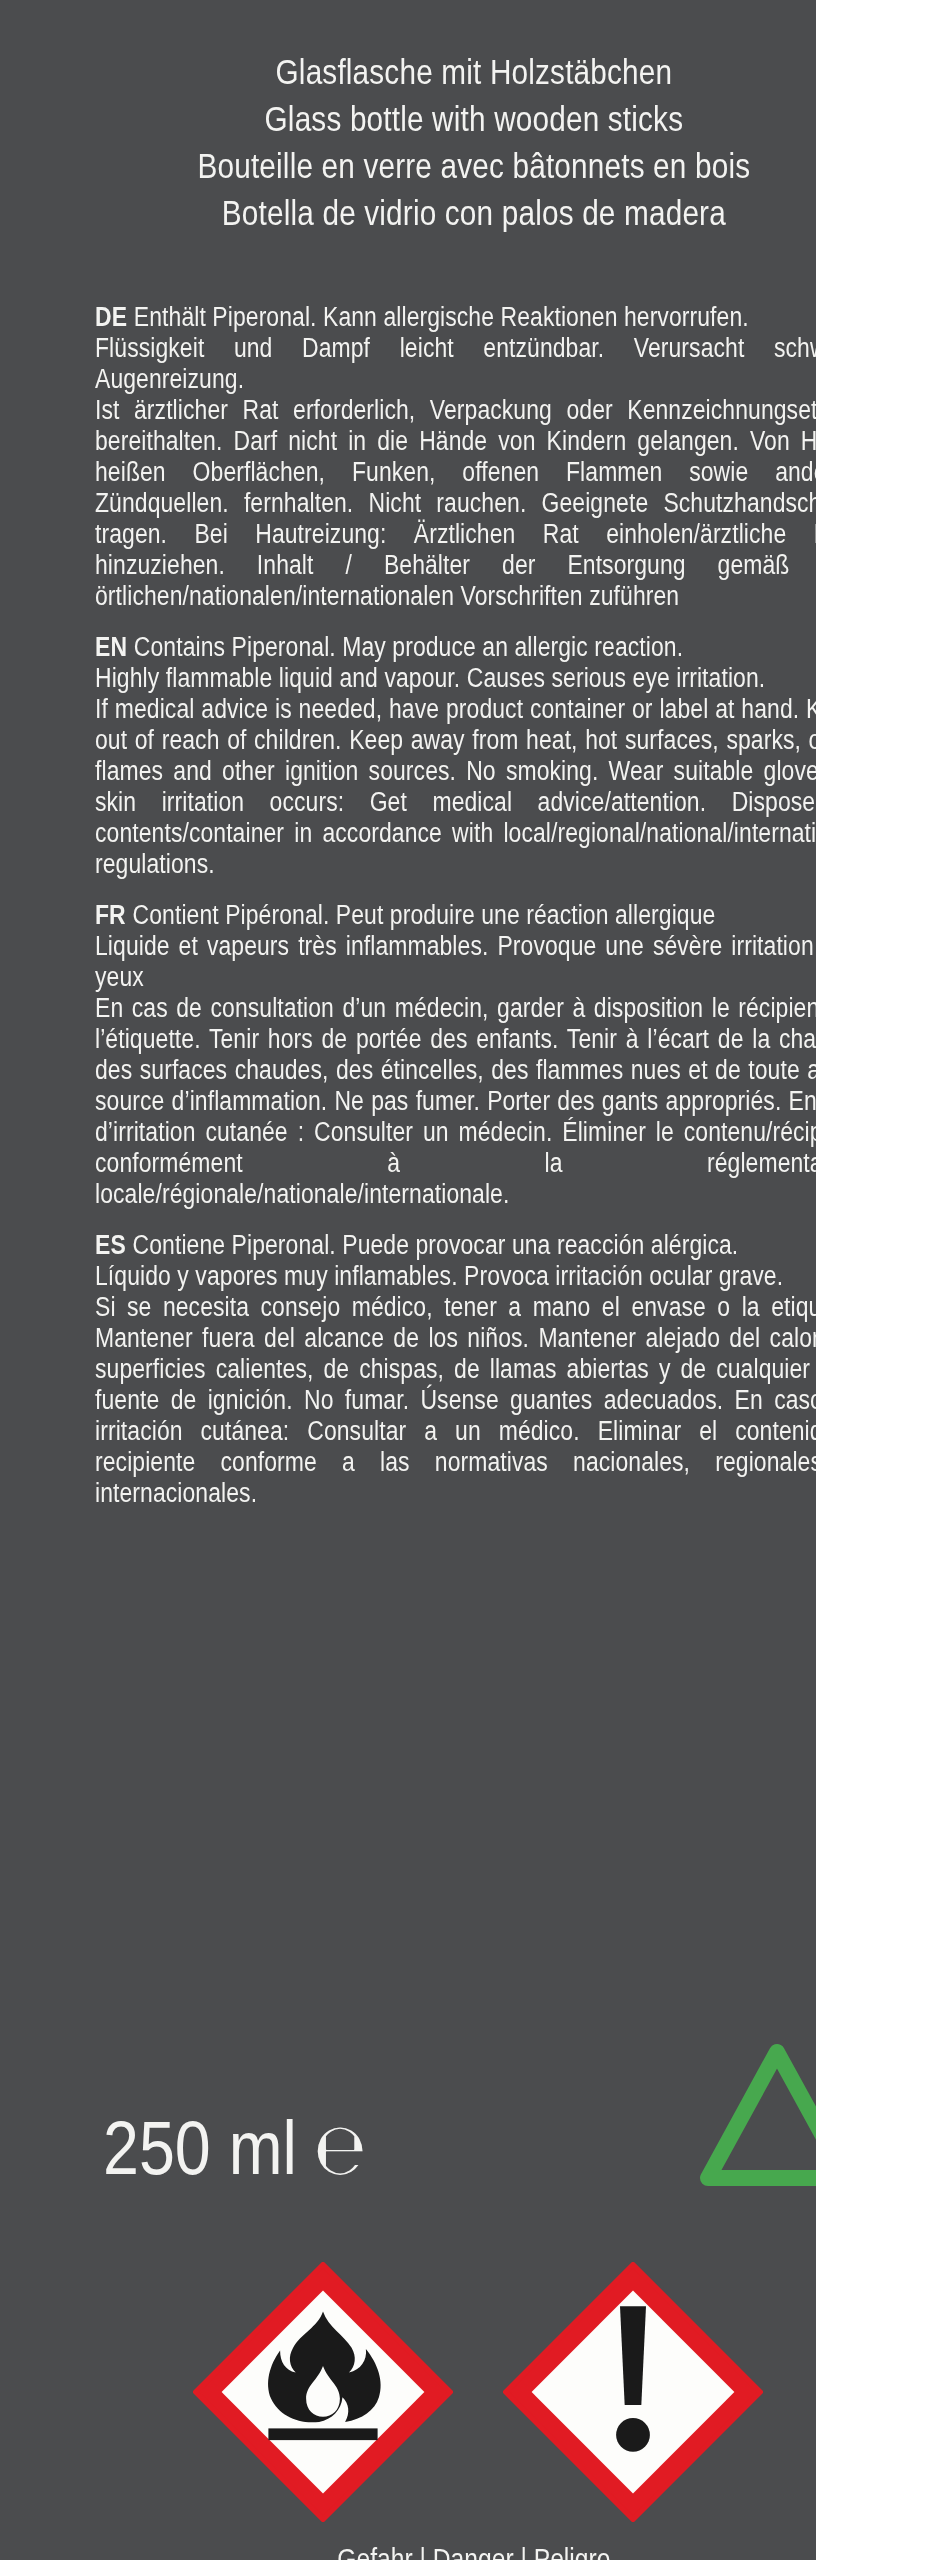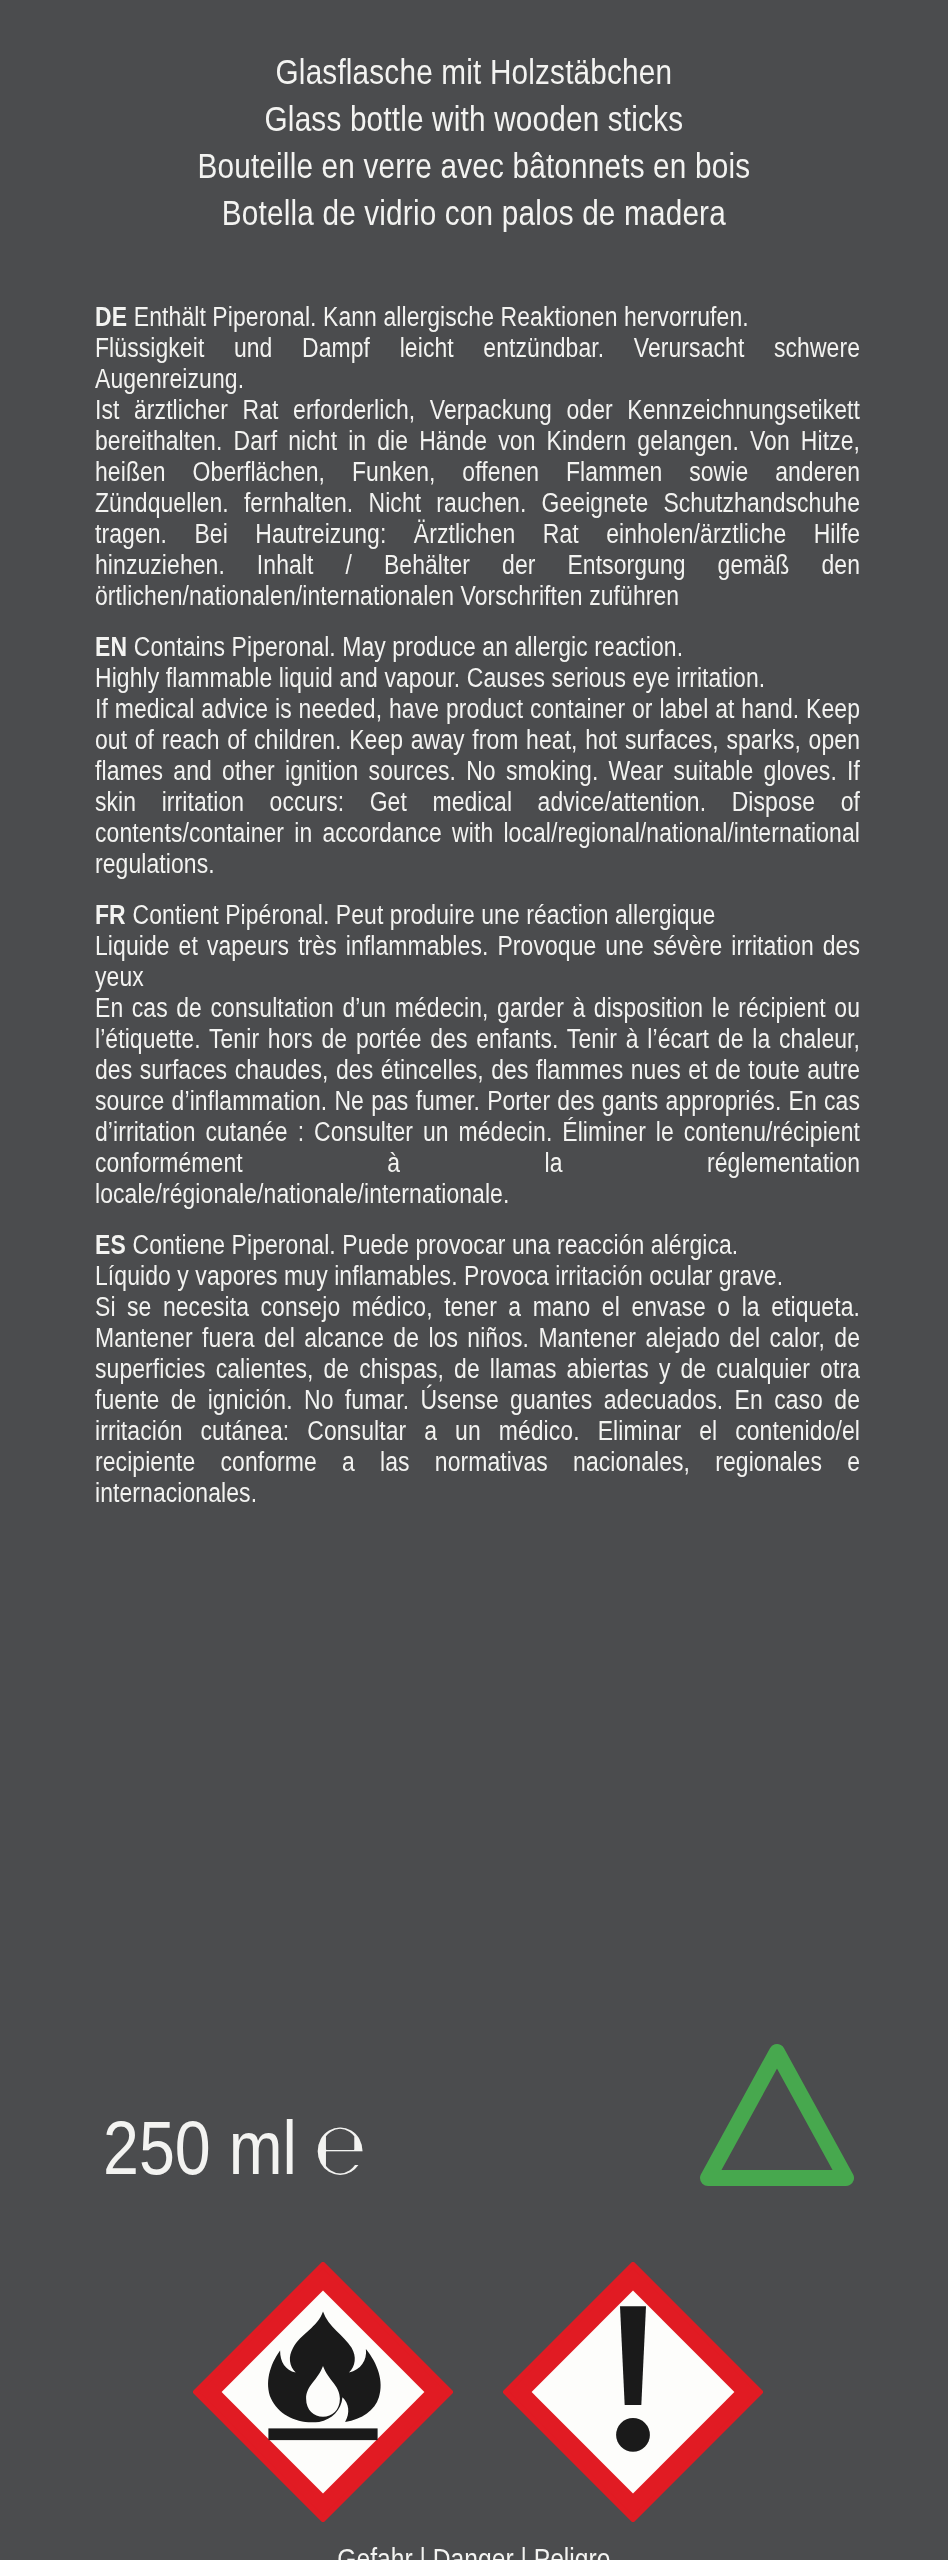--- a/index.html
+++ b/index.html
@@ -1,23 +1,24 @@
 <!DOCTYPE html>
 <html><head>
 <meta charset="utf-8">
 <style>
   html, body { margin: 0; padding: 0; }
   .page {
     position: relative;
-    width: 948px;
+    width: 792px;
     height: 2560px;
     background: #4b4c4e;
     overflow: hidden;
     font-family: "Liberation Sans", "DejaVu Sans", sans-serif;
     color: #f3f3f1;
+    padding-left: 24px;
   }
   
   .condense {
     transform: scaleX(0.85);
     transform-origin: 0 0;
   }
   .title-block {
     position: absolute;
     top: 48px; left: 0;
     width: 1115px;

